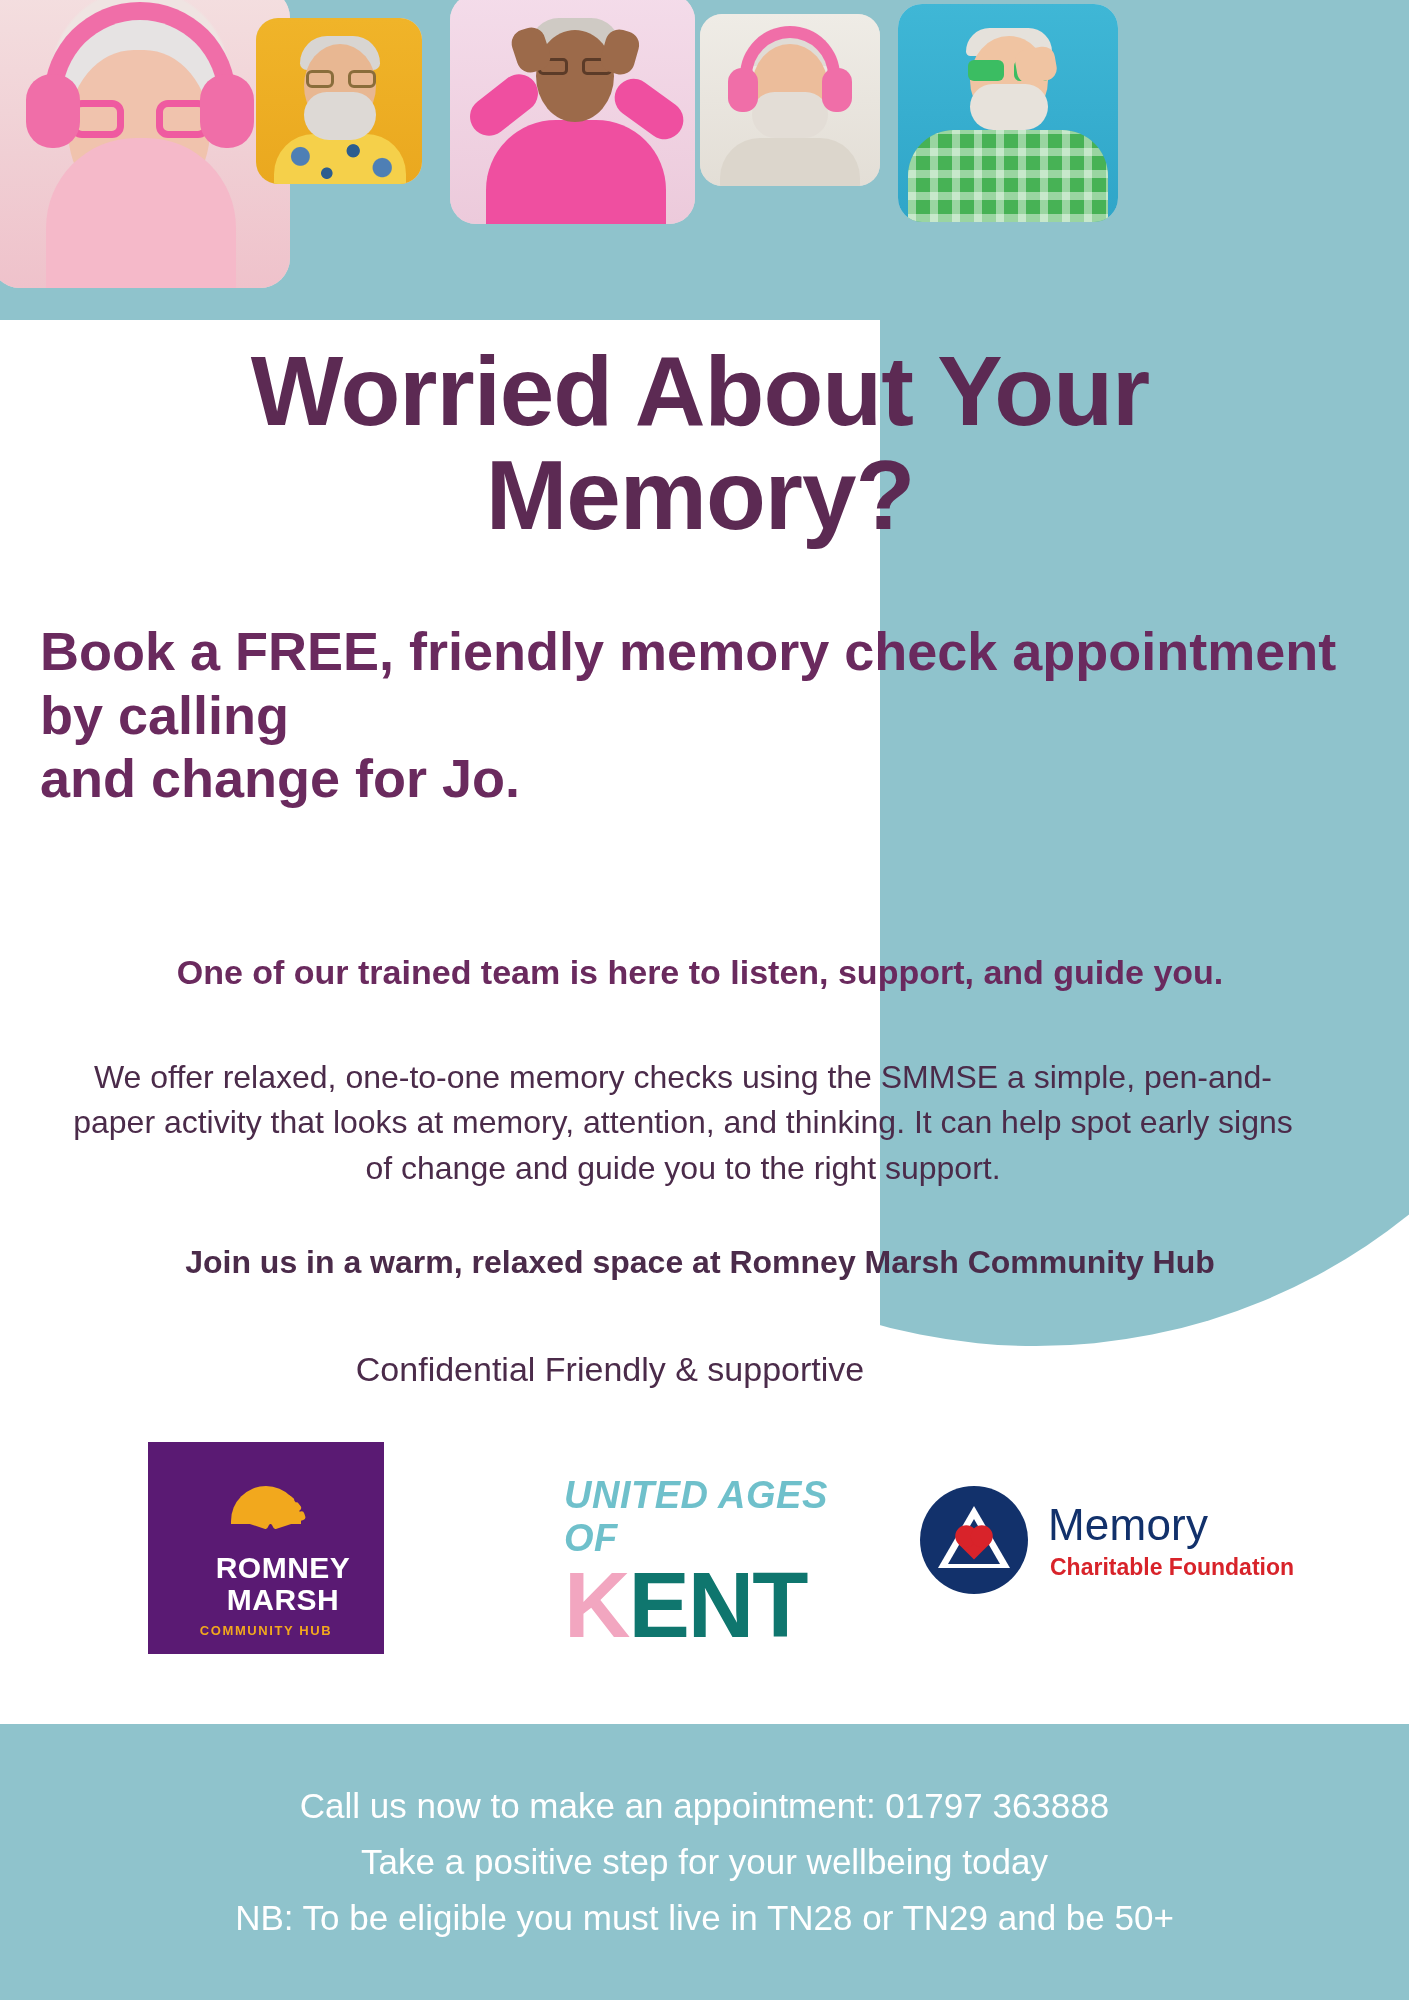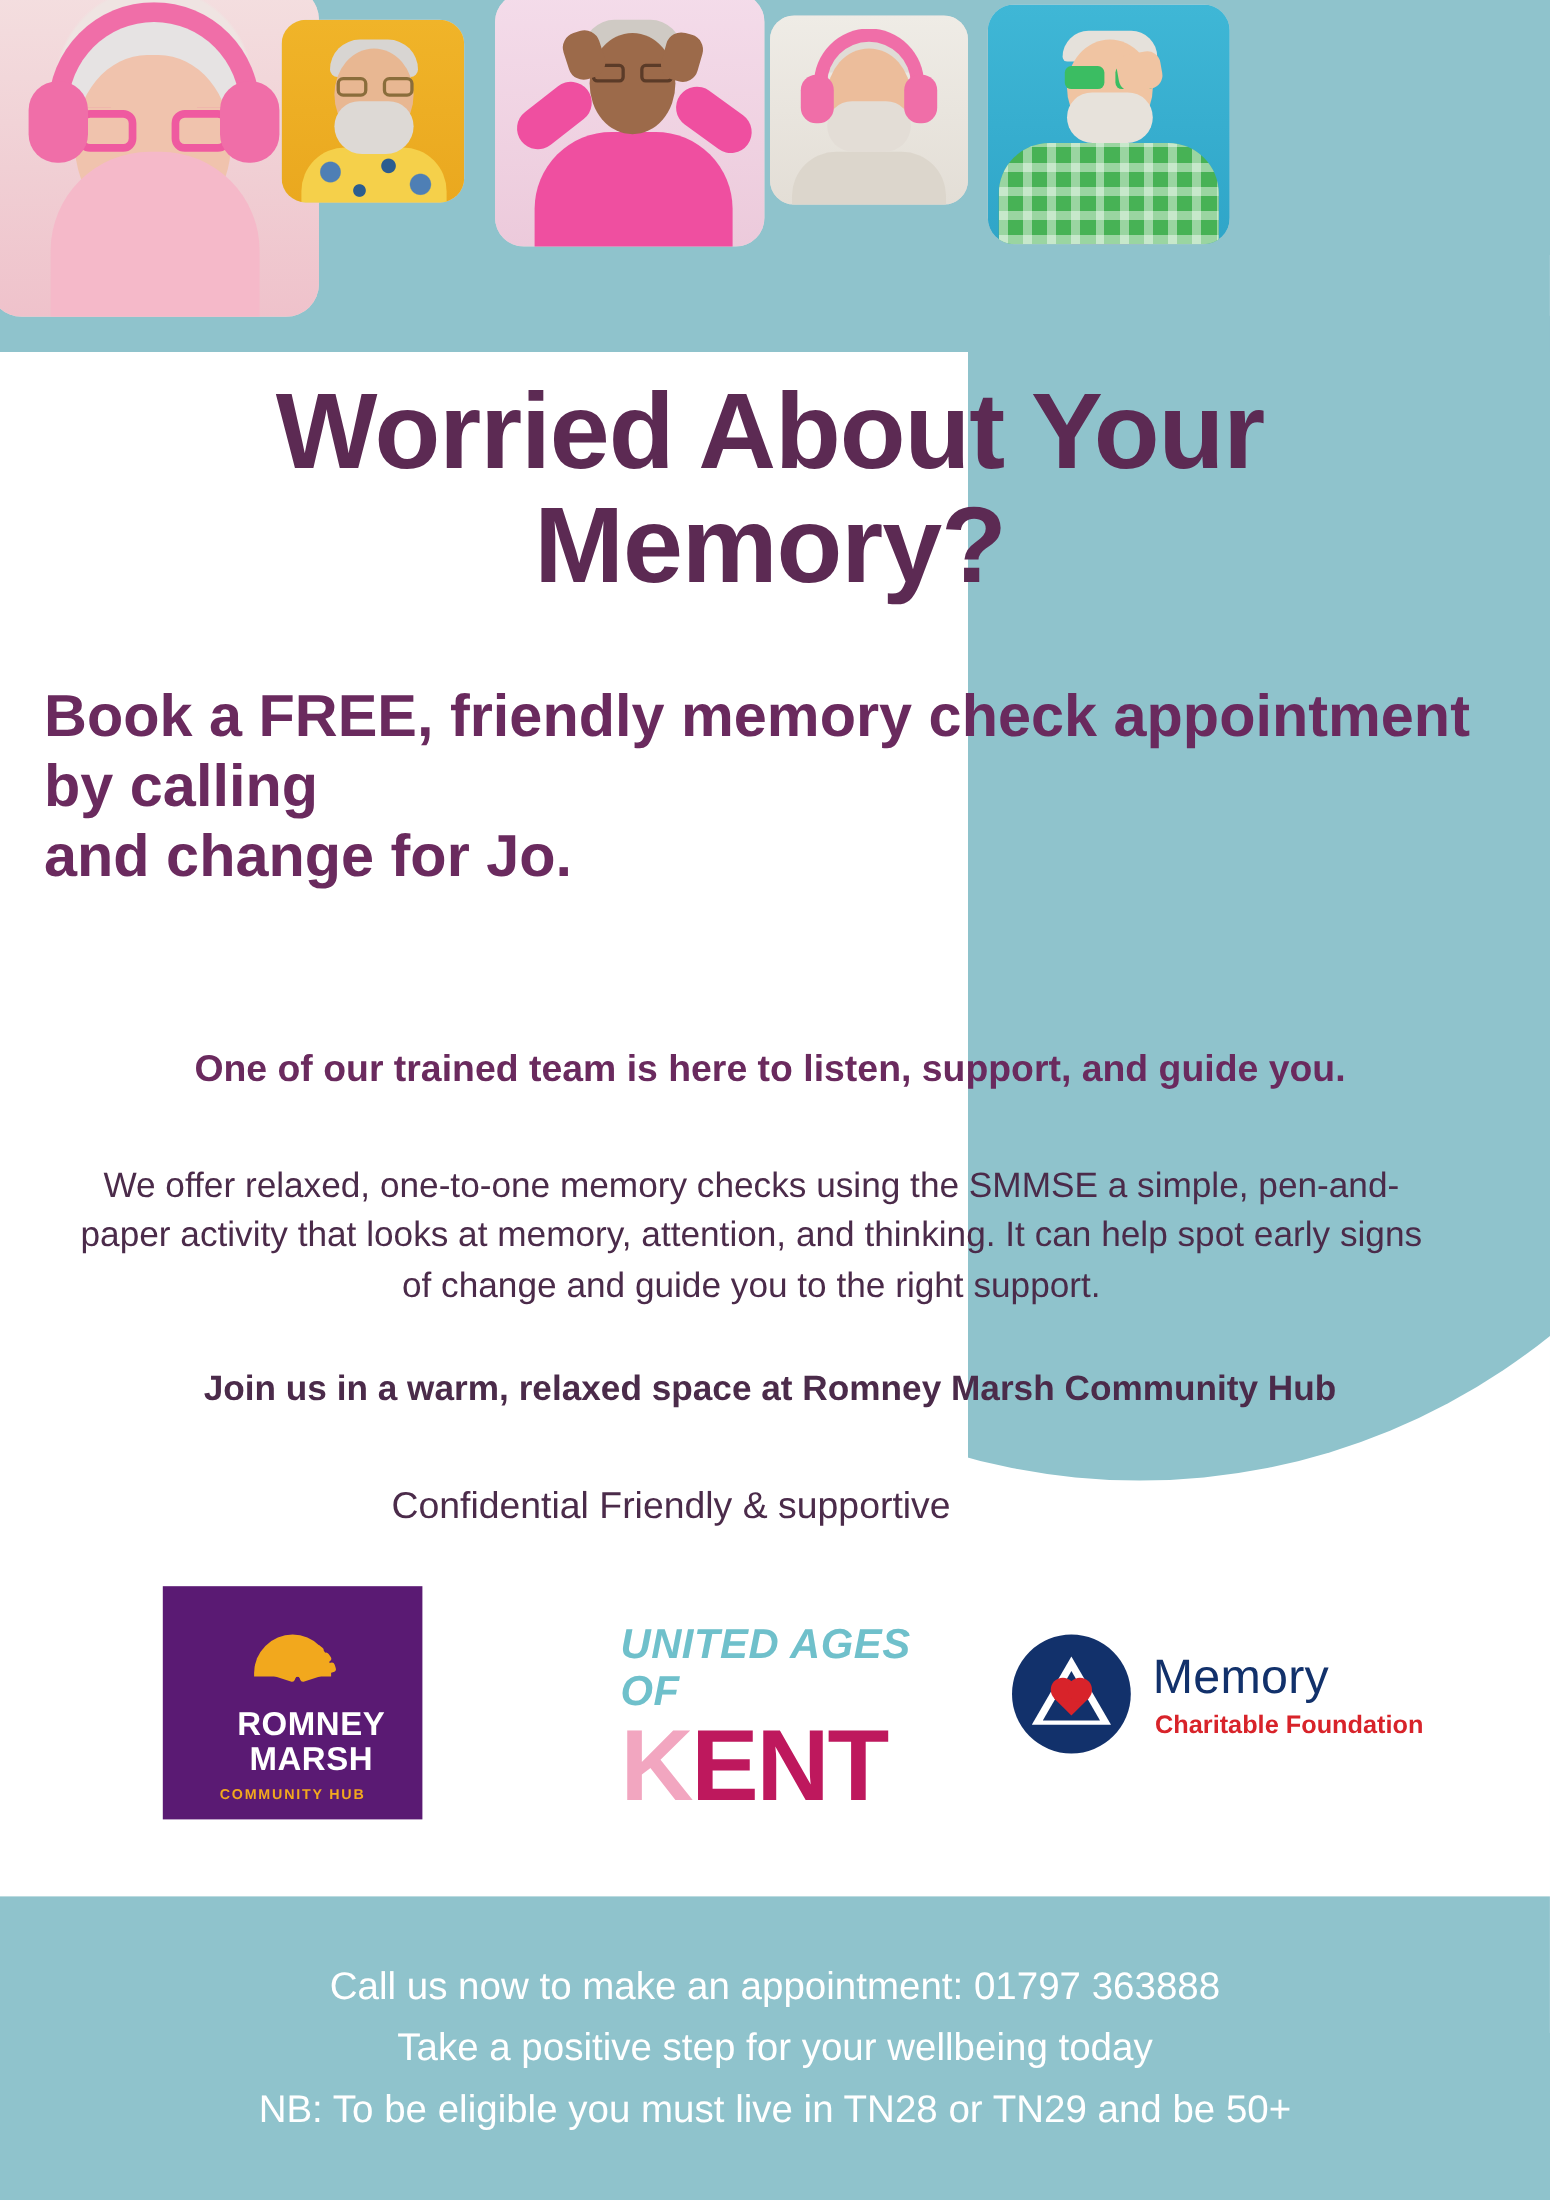--- a/index.html
+++ b/index.html
@@ -321,21 +321,21 @@
   }
   .uak-top {
     color: #6fc0cb; font-weight: 800; font-size: 38px; letter-spacing: .5px;
     font-style: italic;
   }
   .uak-kent {
     font-weight: 800; font-size: 92px; line-height: .95; letter-spacing: -2px;
     margin-top: 2px;
   }
   .uak-k { color: #f2a6c0; }
-  .uak-ent { color: #be185d; }
+  .uak-ent { color: #0f766e; }
 
   .logo-masonic {
     position: absolute;
     left: 920px; top: 58px;
     width: 420px; height: 120px;
   }
   .masonic-mark {
     position: absolute; left: 0; top: 0; width: 108px; height: 108px;
     border-radius: 50%; background: #12316b;
   }

